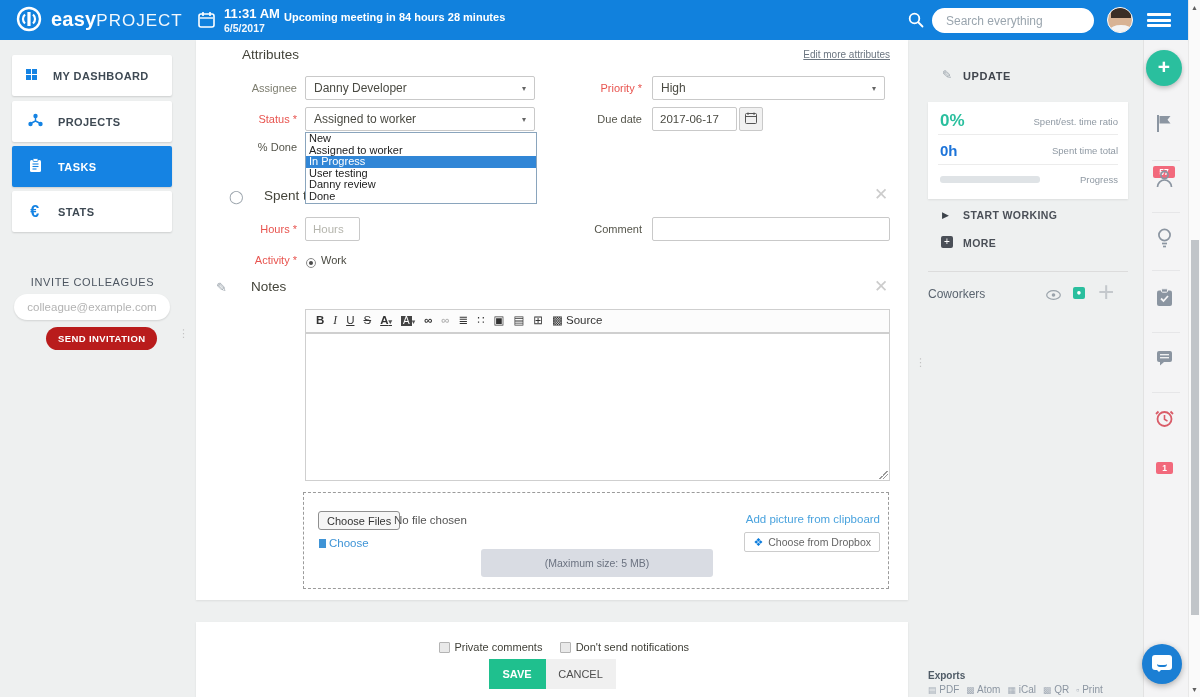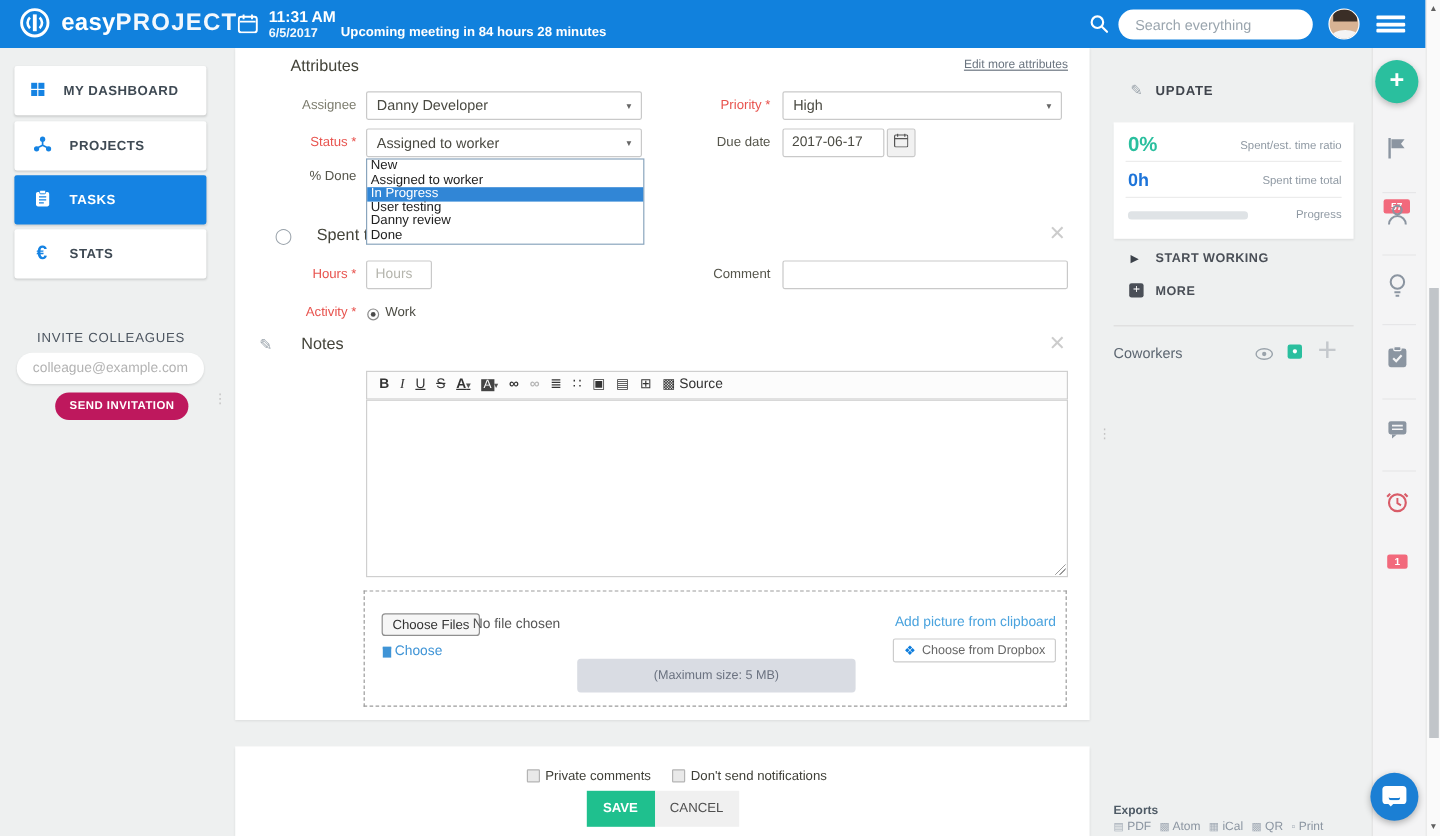--- a/index.html
+++ b/index.html
@@ -4,25 +4,25 @@
 <style>
   * { margin:0; padding:0; box-sizing:border-box; }
   body { font-family:"Liberation Sans", sans-serif; background:#e9ebec; }
   #app { position:relative; width:1200px; height:697px; overflow:hidden; background:#eef0f0; }
   .abs { position:absolute; }
 
   
   .topbar { left:0; top:0; width:1200px; height:40px; background:#1181dd; color:#fff; z-index:5; }
   .brand { left:16px; top:6px; display:flex; align-items:center; gap:9px; }
   .brand-bold { font-size:20px; font-weight:bold; letter-spacing:.2px; }
-  .brand-light { font-size:20px; font-weight:700; letter-spacing:1px; opacity:.95; }
+  .brand-light { font-size:17px; font-weight:400; letter-spacing:1px; opacity:.95; }
   .cal-icon { left:198px; top:11px; }
   .tb-time { left:224px; top:6px; font-size:13px; font-weight:bold; }
   .tb-date { left:224px; top:22px; font-size:10.5px; font-weight:bold; opacity:.95; }
-  .tb-meeting { left:284px; top:21px; font-size:11px; font-weight:bold; }
+  .tb-meeting { left:284px; top:11px; font-size:11px; font-weight:bold; }
   .search-ico { left:908px; top:12px; }
   .search-pill { left:932px; top:8px; width:162px; height:25px; border-radius:13px; border:none; background:#fff;
                  padding:0 14px; font-size:12px; color:#444; font-family:"Liberation Sans",sans-serif; }
   .search-pill::placeholder { color:#9aa5ae; }
   .avatar { left:1107px; top:7px; width:26px; height:26px; border-radius:50%; overflow:hidden; background:#d8b394; border:1px solid #fff; }
   .avatar .hair { position:absolute; left:3px; top:0px; width:20px; height:10px; border-radius:50% 50% 0 0; background:#3a2e26; }
   .avatar .shirt { position:absolute; left:2px; top:17px; width:22px; height:10px; border-radius:50% 50% 0 0; background:#f4f4f4; }
   .hamburger { left:1147px; top:13px; width:24px; height:14px; display:flex; flex-direction:column; justify-content:space-between; cursor:pointer; }
   .hamburger i { display:block; height:3px; background:#fff; border-radius:1px; }
 
@@ -32,21 +32,21 @@
               padding-left:14px; font-size:11px; font-weight:bold; color:#3f4a54; letter-spacing:.4px; cursor:pointer; }
   .lsb-card.active { background:#1583e3; color:#fff; }
   .lsb-ico { width:18px; text-align:center; color:#1583e3; font-size:14px; }
   .lsb-card.active .lsb-ico { color:#fff; }
   .grid-ico { display:inline-block; width:13px; height:13px; }
   .grid-ico i { float:left; width:5px; height:5px; margin:0 1px 1px 0; background:currentColor; }
   .invite-title { left:0; top:276px; width:185px; text-align:center; font-size:11px; color:#4c5560; letter-spacing:.6px; }
   .invite-input { left:14px; top:294px; width:156px; height:26px; border-radius:13px; border:none; background:#fff;
                   box-shadow:0 1px 2px rgba(0,0,0,.12); text-align:center; font-size:11.5px; color:#555; font-family:"Liberation Sans",sans-serif;}
   .invite-input::placeholder { color:#b3b3b3; }
-  .invite-btn { left:46px; top:327px; height:23px; padding:0 12px; border:none; border-radius:12px; background:#be185d;
+  .invite-btn { left:46px; top:327px; height:23px; padding:0 12px; border:none; border-radius:12px; background:#b91c1c;
                 color:#fff; font-size:9.5px; font-weight:bold; letter-spacing:.4px; cursor:pointer; font-family:"Liberation Sans",sans-serif; }
   .drag-dots { color:#c3c3c3; font-size:11px; line-height:5px; letter-spacing:0; cursor:ew-resize; }
 
   
   .main-card { left:196px; top:40px; width:712px; height:560px; background:#fff; box-shadow:0 1px 2px rgba(0,0,0,.08); }
   .footer-card { left:196px; top:622px; width:712px; height:75px; background:#fff; box-shadow:0 1px 2px rgba(0,0,0,.08); }
 
   .sec-title { font-size:13.5px; color:#44443a;margin-left:17px; }
   .edit-link { font-size:10px; color:#6b7580; text-decoration:underline; cursor:pointer; }
   .f-label { width:90px; text-align:right; font-size:11px; color:#7d7d6f; }

